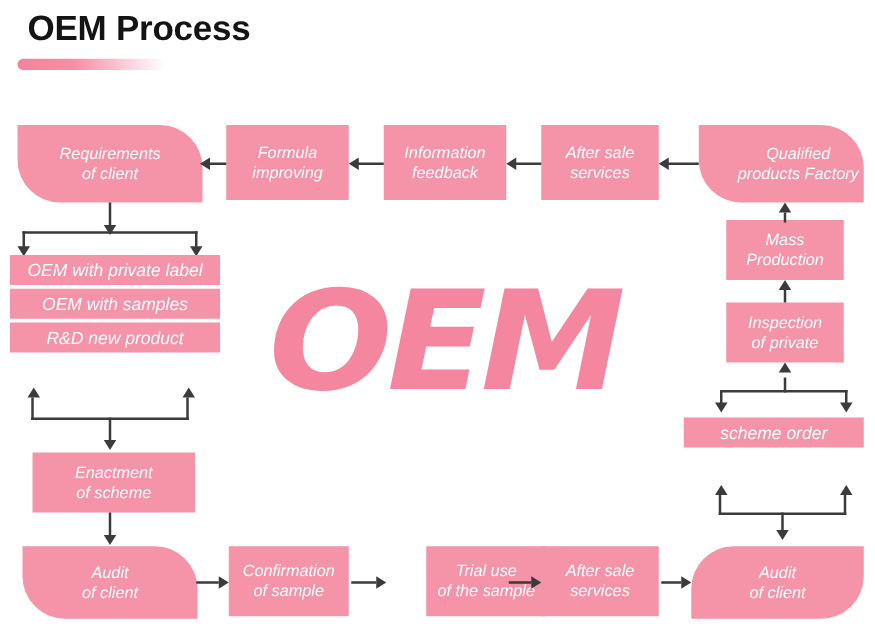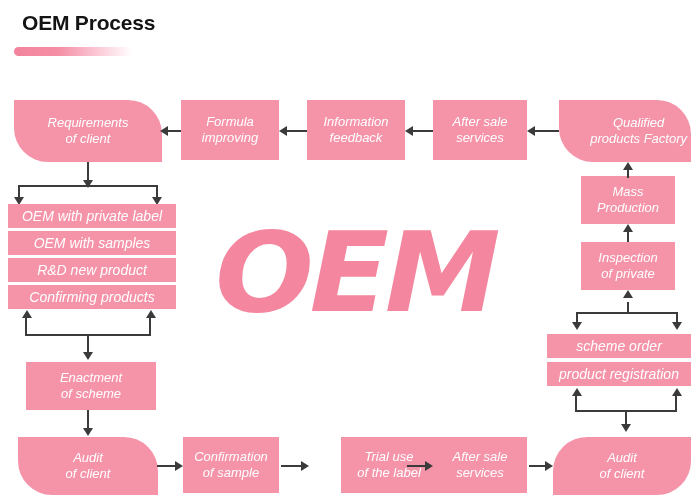--- a/index.html
+++ b/index.html
@@ -8,21 +8,21 @@
     background:#ffffff;
     font-family:"Liberation Sans","DejaVu Sans",sans-serif;
     overflow:hidden;
     position:relative;
   }
   #canvas{position:absolute;left:0;top:0;width:700px;height:503px;}
 
   
   .title{
     position:absolute;left:22px;top:4px;
-    font-size:21px;font-weight:bold;color:#141414;
+    font-size:28px;font-weight:bold;color:#141414;
     letter-spacing:-0.2px;line-height:38px;
     white-space:nowrap;
   }
   .title-rule{
     position:absolute;left:14px;top:47px;width:118px;height:9px;
     border-radius:5px;
     background:linear-gradient(to right,#f2849c 0%,#f58fa6 38%,#fbc3d2 68%,rgba(255,255,255,0) 100%);
   }
 
   
@@ -135,23 +135,20 @@
 
   <div class="box small" style="left:8px;top:204px;width:168px;height:24px;">
     <span class="t">OEM with private label</span>
   </div>
   <div class="box small" style="left:8px;top:231px;width:168px;height:24px;">
     <span class="t">OEM with samples</span>
   </div>
   <div class="box small" style="left:8px;top:258px;width:168px;height:24px;">
     <span class="t">R&amp;D new product</span>
   </div>
-  <div class="box small" style="left:8px;top:285px;width:168px;height:24px;">
-    <span class="t">Confirming products</span>
-  </div>
 
   <div class="arr arr-u" style="left:22px;top:310px;"></div>
   <div class="ln vl" style="left:25px;top:318px;height:18px;"></div>
   <div class="arr arr-u" style="left:146px;top:310px;"></div>
   <div class="ln vl" style="left:149px;top:318px;height:18px;"></div>
   <div class="ln hl" style="left:25px;top:334px;width:126px;"></div>
   <div class="ln vl" style="left:87px;top:334px;height:22px;"></div>
   <div class="arr arr-d" style="left:83px;top:352px;"></div>
 
   <div class="box" style="left:26px;top:362px;width:130px;height:48px;">
@@ -187,23 +184,20 @@
   <div class="arr arr-u" style="left:623px;top:290px;"></div>
   <div class="ln hl" style="left:576px;top:312px;width:102px;"></div>
   <div class="ln vl" style="left:576px;top:312px;height:12px;"></div>
   <div class="arr arr-d" style="left:572px;top:322px;"></div>
   <div class="ln vl" style="left:676px;top:312px;height:12px;"></div>
   <div class="arr arr-d" style="left:672px;top:322px;"></div>
 
   <div class="box small" style="left:547px;top:334px;width:144px;height:24px;">
     <span class="t">scheme order</span>
   </div>
-  <div class="box small" style="left:547px;top:362px;width:144px;height:24px;">
-    <span class="t">product registration</span>
-  </div>
 
   <div class="arr arr-u" style="left:572px;top:388px;"></div>
   <div class="ln vl" style="left:575px;top:396px;height:16px;"></div>
   <div class="arr arr-u" style="left:672px;top:388px;"></div>
   <div class="ln vl" style="left:675px;top:396px;height:16px;"></div>
   <div class="ln hl" style="left:575px;top:410px;width:102px;"></div>
   <div class="ln vl" style="left:625px;top:410px;height:16px;"></div>
   <div class="arr arr-d" style="left:621px;top:424px;"></div>
 
   <div class="box r-tr-bl" style="left:18px;top:437px;width:140px;height:58px;">
@@ -216,21 +210,21 @@
   <div class="box" style="left:183px;top:437px;width:96px;height:56px;">
     <span>
         <span class="t">Confirmation</span>
         <span class="t">of sample</span>
       </span>
   </div>
 
   <div class="box" style="left:319px;top:437px;width:96px;height:56px;margin-left:22px;">
     <span>
         <span class="t">Trial use</span>
-        <span class="t">of the label</span>
+        <span class="t">of the sample</span>
       </span>
   </div>
 
   <div class="box" style="left:433px;top:437px;width:94px;height:56px;">
     <span>
         <span class="t">After sale</span>
         <span class="t">services</span>
       </span>
   </div>
 

